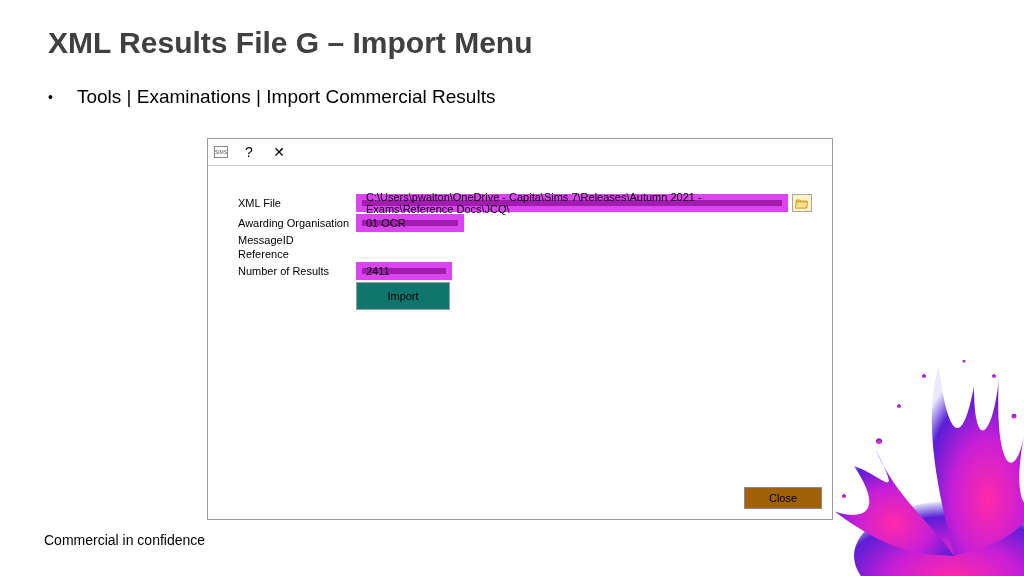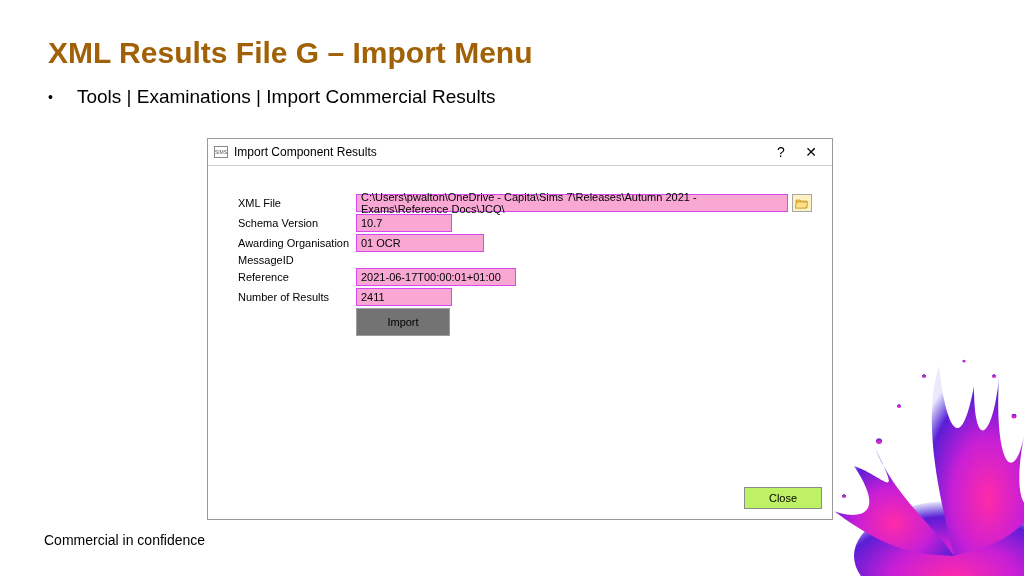--- a/index.html
+++ b/index.html
@@ -7,23 +7,23 @@
     width: 1024px;
     height: 576px;
     font-family: Arial, Helvetica, sans-serif;
     background: #fff;
     position: relative;
     overflow: hidden;
   }
   .slide-title {
     font-size: 30px;
     font-weight: 700;
-    color: #a16207;
-    position: absolute;
-    top: 36px;
+    color: #404040;
+    position: absolute;
+    top: 26px;
     left: 48px;
   }
   .breadcrumb-line {
     position: absolute;
     top: 86px;
     left: 48px;
     display: flex;
     align-items: center;
     font-size: 19px;
     color: #000;
@@ -91,67 +91,67 @@
   .row {
     display: flex;
     align-items: center;
     margin-bottom: 2px;
   }
   .row .lbl {
     width: 118px;
     color: #000;
   }
   .ro-field {
-    border: 1px solid #d946ef;
-    background: #f9a8d4;
+    border: 6px solid #d946ef;
+    background: #a21caf;
     font-size: 11px;
     padding: 2px 4px;
     color: #000;
     height: 18px;
     display: inline-flex;
     align-items: center;
   }
   .xml-path { width: 432px; }
   .browse-btn {
     width: 20px; height: 18px;
     margin-left: 4px;
     border: 1px solid #a7a7a7;
     background: #fdf2c4;
     display: inline-flex;
     align-items: center;
     justify-content: center;
   }
   .browse-btn svg { display: block; }
   .w-schema { width: 96px; }
-  .w-award  { width: 128px; }
+  .w-award  { width: 108px; }
   .w-msgid  { width: 212px; }
   .w-ts     { width: 160px; }
   .w-count  { width: 96px; }
   .import-btn {
     margin-left: 118px;
     width: 94px;
     height: 28px;
     border: 1px solid #9c9c9c;
-    background: #737373;
+    background: #0f766e;
     font-size: 11px;
     display: flex;
     align-items: center;
     justify-content: center;
     cursor: default;
   }
   .close-row {
     position: absolute;
     right: 10px;
     bottom: 10px;
   }
   .close-button {
     width: 78px;
     height: 22px;
     border: 1px solid #8a8a8a;
-    background: #bef264;
+    background: #a16207;
     font-size: 11px;
     display: flex;
     align-items: center;
     justify-content: center;
     cursor: default;
   }
   
   .splash {
     position: absolute;
     right: -40px;
@@ -167,56 +167,50 @@
 <h1 class="slide-title">XML Results File G – Import Menu</h1>
 
 <div class="breadcrumb-line">
   <span class="bullet">•</span>
   <span>Tools | Examinations | Import Commercial Results</span>
 </div>
 
 <div class="dialog">
   <div class="titlebar">
     <span class="app-icon">SIMS</span>
-    <span class="win-title">Import Component Results</span>
     <span class="help-btn">?</span>
     <span class="close-btn">✕</span>
   </div>
   <div class="separator"></div>
 
   <div class="dialog-body">
 
     <div class="row">
       <span class="lbl">XML File</span>
       <span class="ro-field xml-path">C:\Users\pwalton\OneDrive - Capita\Sims 7\Releases\Autumn 2021 - Exams\Reference Docs\JCQ\</span>
       <span class="browse-btn">
         <svg width="14" height="12" viewBox="0 0 14 12">
           <path d="M1 3 h4 l1 1 h6 v7 h-11 z" fill="#f6c451" stroke="#b78b1a" stroke-width="0.6"></path>
           <path d="M2 5 h11 l-2 6 h-11 z" fill="#ffe08a" stroke="#b78b1a" stroke-width="0.6"></path>
         </svg>
       </span>
     </div>
 
-    <div class="row">
-      <span class="lbl">Schema Version</span>
-      <span class="ro-field w-schema">10.7</span>
-    </div>
 
     <div class="row">
       <span class="lbl">Awarding Organisation</span>
       <span class="ro-field w-award">01 OCR</span>
     </div>
 
     <div class="row">
       <span class="lbl">MessageID</span>
     </div>
 
     <div class="row">
       <span class="lbl">Reference</span>
-      <span class="ro-field w-ts">2021-06-17T00:00:01+01:00</span>
     </div>
 
     <div class="row">
       <span class="lbl">Number of Results</span>
       <span class="ro-field w-count">2411</span>
     </div>
 
     <div class="import-btn">Import</div>
   </div>
 

